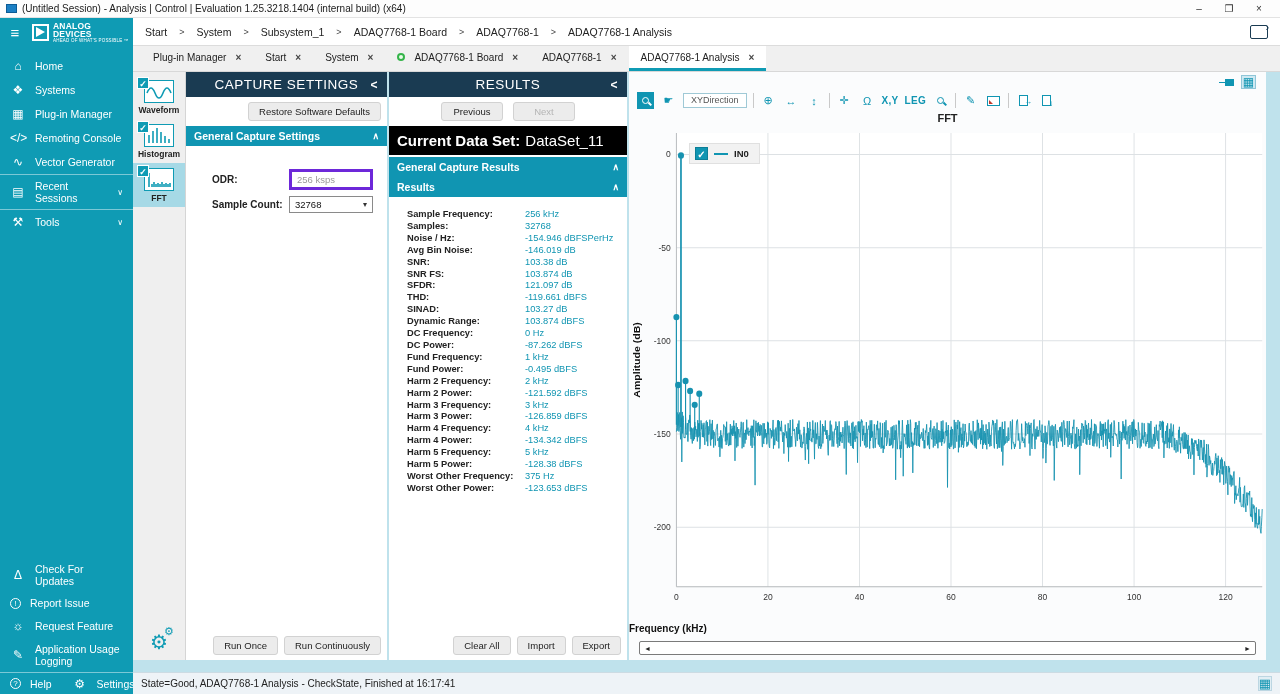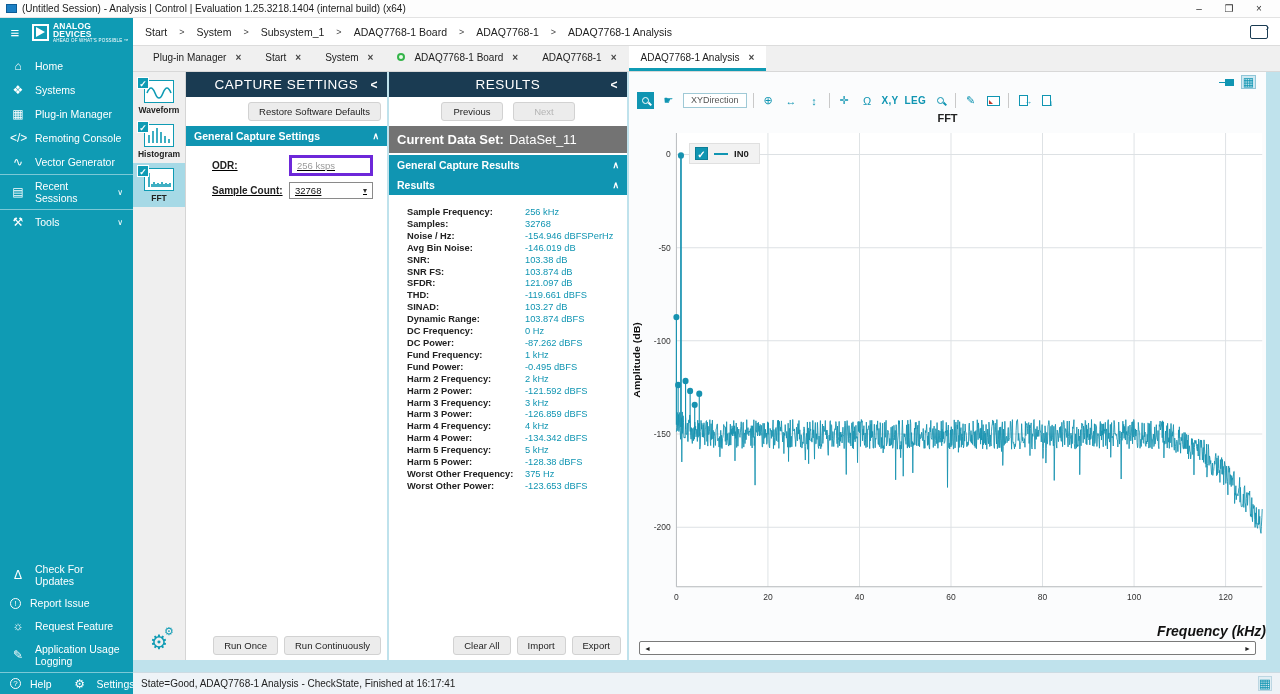--- a/index.html
+++ b/index.html
@@ -76,24 +76,24 @@
   .panel-header { height:25px; background:#1a3b52; color:#fff; display:flex; align-items:center;
                   justify-content:center; position:relative; font-size:13.5px; letter-spacing:.5px; flex:none; }
   .panel-collapse { position:absolute; right:9px; font-weight:bold; font-size:12px; }
   .btnrow { display:flex; justify-content:flex-end; gap:6px; padding:5px 6px; flex:none; }
   .btn { background:#ececec; border:1px solid #d2d2d2; border-radius:3px; font-size:9.5px;
          padding:3px 10px; color:#222; cursor:default; white-space:nowrap; }
   .btn.disabled { color:#b5b5b5; }
   .section-bar { background:#1095b2; color:#fff; font-weight:bold; font-size:10.5px;
                  padding:4px 8px; display:flex; align-items:center; flex:none; }
   .section-chev { margin-left:auto; font-size:9px; font-weight:bold; }
-  .dataset-bar { background:#737373; color:#fff; font-size:13px; padding:6px 8px; flex:none; margin-bottom:2px; }
+  .dataset-bar { background:#000000; color:#fff; font-size:15px; padding:6px 8px; flex:none; margin-bottom:2px; }
   .dataset-bar b { margin-right:5px; }
 
-  .form-area { padding:6px 6px 0 0;text-decoration:underline; }
+  .form-area { padding:20px 6px 0 0; }
   .form-row { display:flex; align-items:center; padding:3px 8px 3px 26px; font-size:10px; gap:5px; }
   .form-label { font-weight:bold; color:#222; width:72px; flex:none; }
   .text-input { flex:1; border:3px solid #6d28d9; font-size:9.5px; color:#9a9a9a; padding:2px 5px;
                 font-family:"Liberation Sans", sans-serif; background:#fff; min-width:0; }
   .select-box { flex:1; border:1px solid #8a8a8a; font-size:9.5px; color:#111; padding:2px 5px;
                 background:#fff; display:flex; align-items:center; min-width:0; }
   .select-chev { margin-left:auto; font-size:8px; color:#333; }
 
   .datetime { padding:5px 8px 6px 26px; font-size:9.5px; line-height:13px; margin-bottom:2px; }
   .datetime .rlabel { width:34px; }
@@ -130,21 +130,21 @@
 
   .chart-title { text-align:center; font-size:11px; font-weight:bold; color:#222; height:15px; flex:none; }
   .plot-region { flex:1; position:relative; min-height:0; }
   .plot-region svg { position:absolute; inset:0; width:100%; height:100%; }
   .legend { position:absolute; left:60px; top:16px; background:#f2f2f2; border:1px solid #e0e0e0;
             display:flex; align-items:center; gap:6px; padding:3px 10px 3px 5px; }
   .legend-check { width:13px; height:13px; background:#1095b2; color:#fff; font-size:10px; line-height:13px;
                   text-align:center; font-weight:bold; border:1px solid #0c7e97; }
   .legend-line { width:14px; height:2px; background:#1095b2; }
   .legend-label { font-size:9.5px; font-weight:bold; color:#222; }
-  .xaxis-label { text-align:right; font-weight:bold; font-size:14px; color:#111; height:17px; flex:none;font-style:italic; }
+  .xaxis-label { text-align:left; font-weight:bold; font-size:10px; color:#111; height:17px; flex:none; }
   .hscroll { margin:1px 10px 5px; height:14px; border:1px solid #7a7a7a; border-radius:2px; background:#fff;
              display:flex; align-items:center; justify-content:space-between; padding:0 4px; font-size:7px; color:#222; flex:none; }
 
   
   .statusbar { height:22px; background:#eef3f7; border-top:1px solid #ccdbe3; display:flex; align-items:center;
                font-size:10px; color:#222; padding:0 8px; }
   .status-grip { margin-left:auto; font-size:13px; color:#1095b2; background:#e2eef4; border:1px solid #bcd6e2; line-height:13px; }
 </style>
 </head>
 <body>

